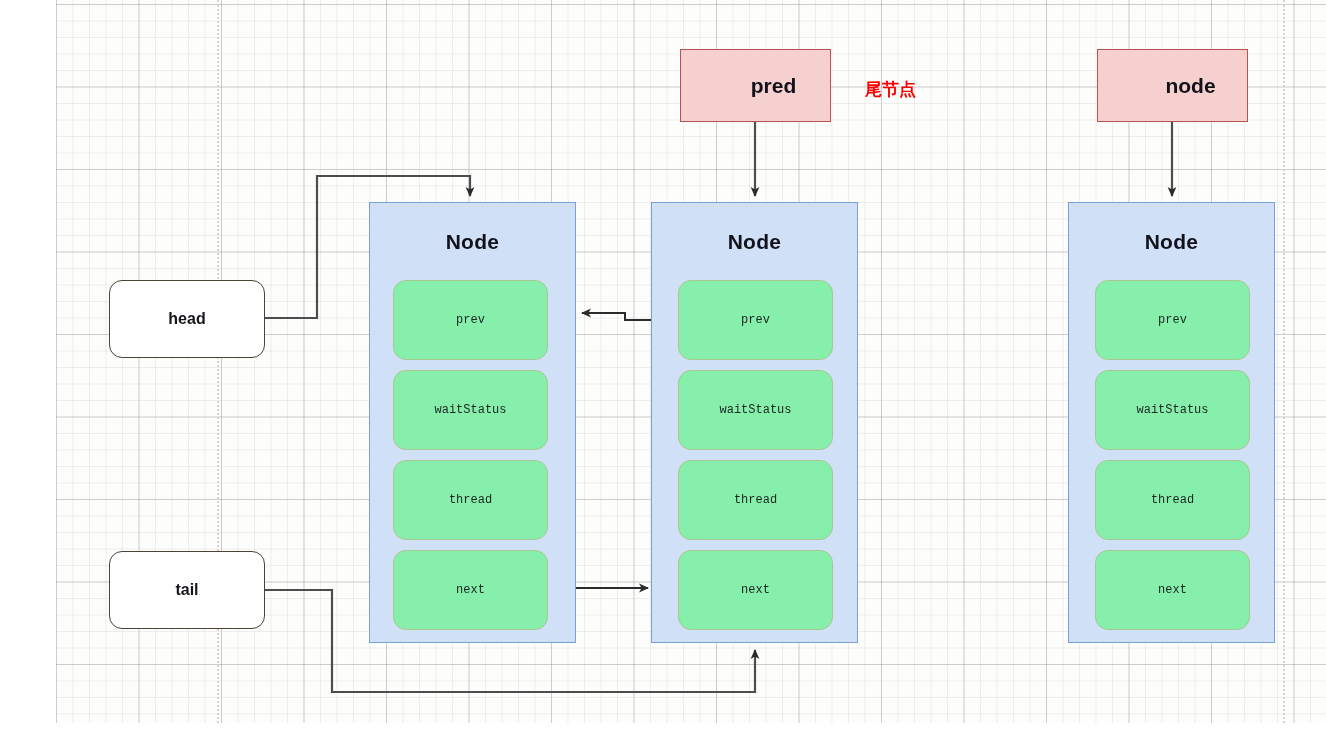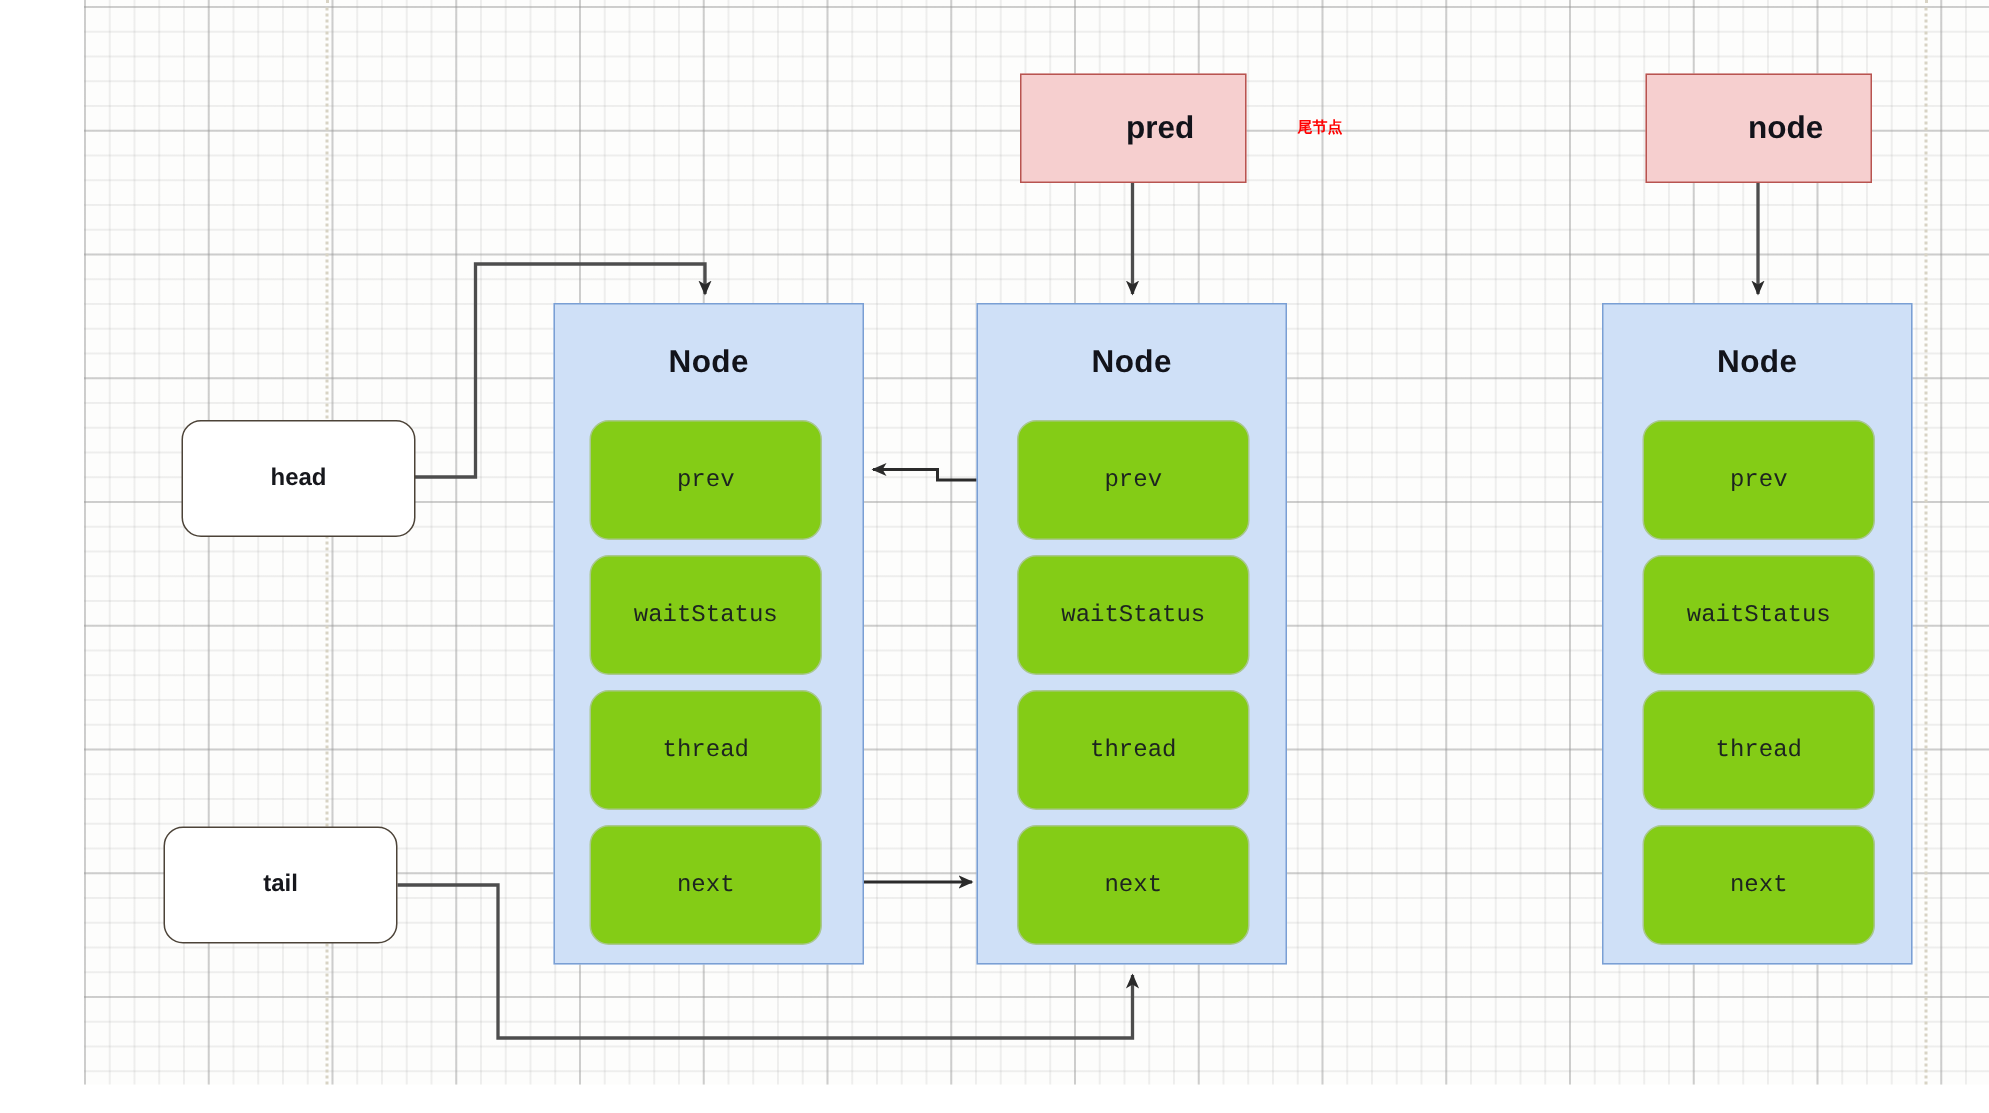--- a/index.html
+++ b/index.html
@@ -89,31 +89,31 @@
   }
   .field-white {
     background: #ffffff;
     border: 1.6px solid #4c4338;
     font-family: "Liberation Sans", sans-serif;
     font-weight: bold;
     font-size: 16px;
     color: #16171c;
   }
   .field-green {
-    background: #84cc16;
+    background: #86efac;
     border: 1px solid #a9c78f;
     font-family: "Liberation Mono", monospace;
-    font-size: 16px;
+    font-size: 12px;
     color: #1d2420;
   }
   .annotation {
     position: absolute;
     color: #ff0000;
     font-weight: bold;
-    font-size: 10px;
+    font-size: 17px;
     font-family: "Liberation Sans", sans-serif;
     white-space: nowrap;
   }
   svg.edges {
     position: absolute;
     left: 0;
     top: 0;
     width: 1326px;
     height: 742px;
     overflow: visible;
@@ -154,21 +154,21 @@
 
     <g>
       <path d="M549,588 L648,588" fill="none" stroke="#2b2b2b" stroke-width="2" marker-end="url(#ah)"></path>
     </g>
 
     <g>
       <path d="M265,590 L332,590 L332,692 L755,692 L755,650" fill="none" stroke="#4d4d4d" stroke-width="2.2" marker-end="url(#ah)"></path>
     </g>
   </svg>
 
-  <div class="field field-white" style="left:109px; top:280px; width:156px; height:78px;margin-left:12px;">
+  <div class="field field-white" style="left:109px; top:280px; width:156px; height:78px;">
     <span>head</span>
   </div>
   <div class="field field-white" style="left:109px; top:551px; width:156px; height:78px;">
     <span>tail</span>
   </div>
 
   <div class="block node-box" style="left:369px; top:202px; width:207px; height:441px;">
     <div class="box-title" style="top:27px;">Node</div>
   </div>
   <div class="field field-green" style="left:393px; top:280px; width:155px; height:80px;">

